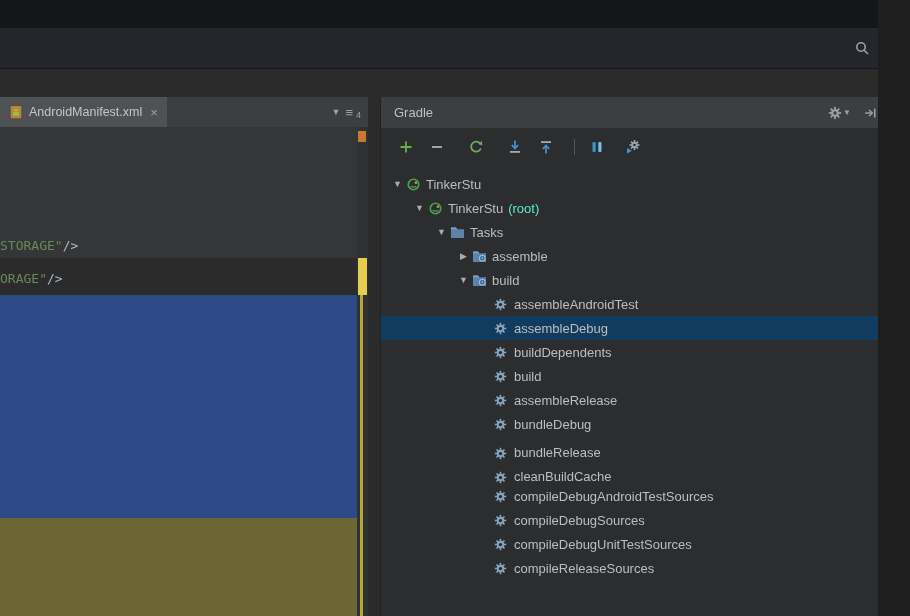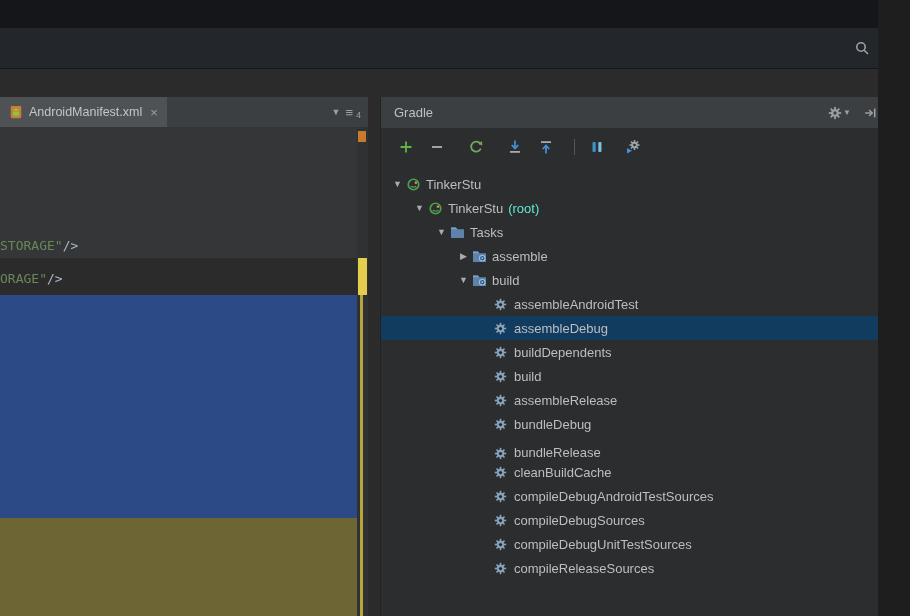--- a/index.html
+++ b/index.html
@@ -379,21 +379,21 @@
                 <rect x="1" y="7" width="14" height="2"></rect>
                 <rect x="7" y="1" width="2" height="14" transform="rotate(45 8 8)"></rect>
                 <rect x="7" y="1" width="2" height="14" transform="rotate(-45 8 8)"></rect>
                 <circle cx="8" cy="8" r="4.6"></circle>
               </g>
               <circle cx="8" cy="8" r="2" fill="#26282a"></circle>
             </svg>
           </span>
           <span class="node-label">bundleRelease</span>
         </div>
-        <div class="tree-row" style="padding-left: 96px;">
+        <div class="tree-row" style="padding-left: 96px; align-items: flex-end;">
           <span class="expander"></span>
           <span class="node-icon">
             <svg width="13" height="13" viewBox="0 0 16 16">
               <g fill="#87a3bc">
                 <rect x="7" y="1" width="2" height="14"></rect>
                 <rect x="1" y="7" width="14" height="2"></rect>
                 <rect x="7" y="1" width="2" height="14" transform="rotate(45 8 8)"></rect>
                 <rect x="7" y="1" width="2" height="14" transform="rotate(-45 8 8)"></rect>
                 <circle cx="8" cy="8" r="4.6"></circle>
               </g>

